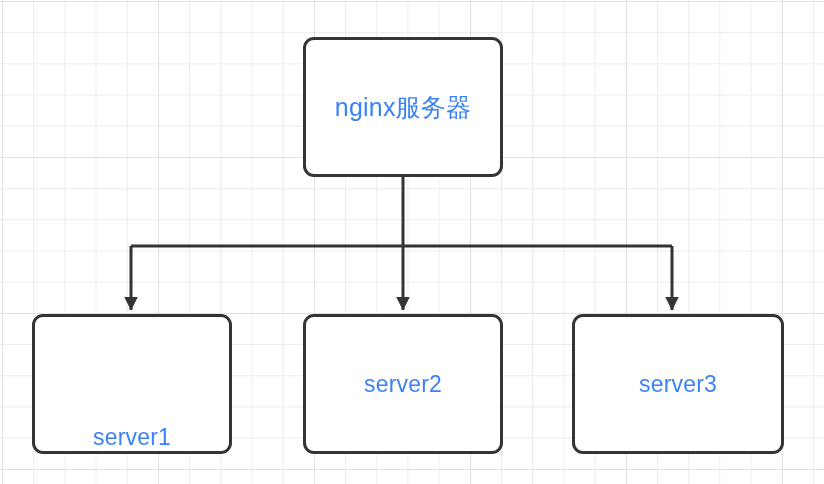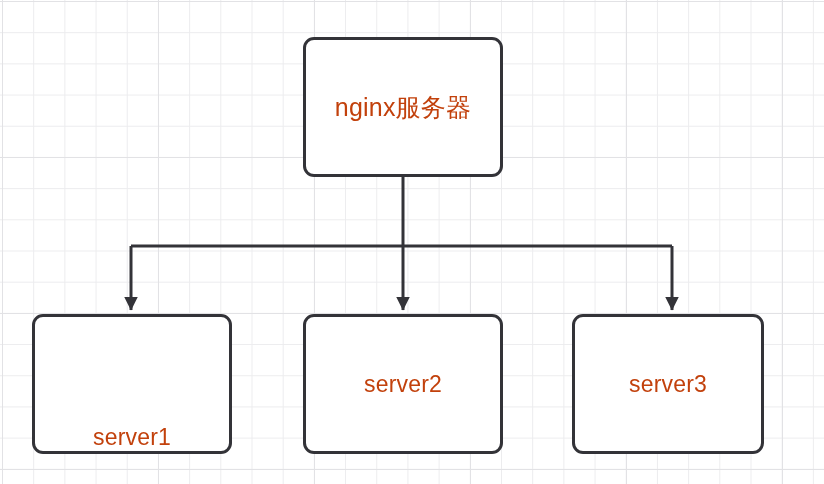--- a/index.html
+++ b/index.html
@@ -45,21 +45,21 @@
     box-sizing: border-box;
     background: #ffffff;
     border: 3px solid #333338;
     border-radius: 11px;
     display: flex;
     align-items: center;
     justify-content: center;
     text-align: center;
   }
   .node-label {
-    color: #c2410c;
+    color: #3b82f6;
     letter-spacing: 0.2px;
     white-space: nowrap;
     user-select: none;
   }
   #node-nginx {
     left: 303px;
     top: 37px;
     width: 200px;
     height: 140px;
   }
@@ -73,21 +73,21 @@
   }
   #node-server2 {
     left: 303px;
     top: 314px;
     width: 200px;
     height: 140px;
   }
   #node-server3 {
     left: 572px;
     top: 314px;
-    width: 192px;
+    width: 212px;
     height: 140px;
     justify-content: center;
   }
   #node-server1 .node-label,
   #node-server2 .node-label,
   #node-server3 .node-label { font-size: 23px; }
 </style>
 </head>
 <body>
 

